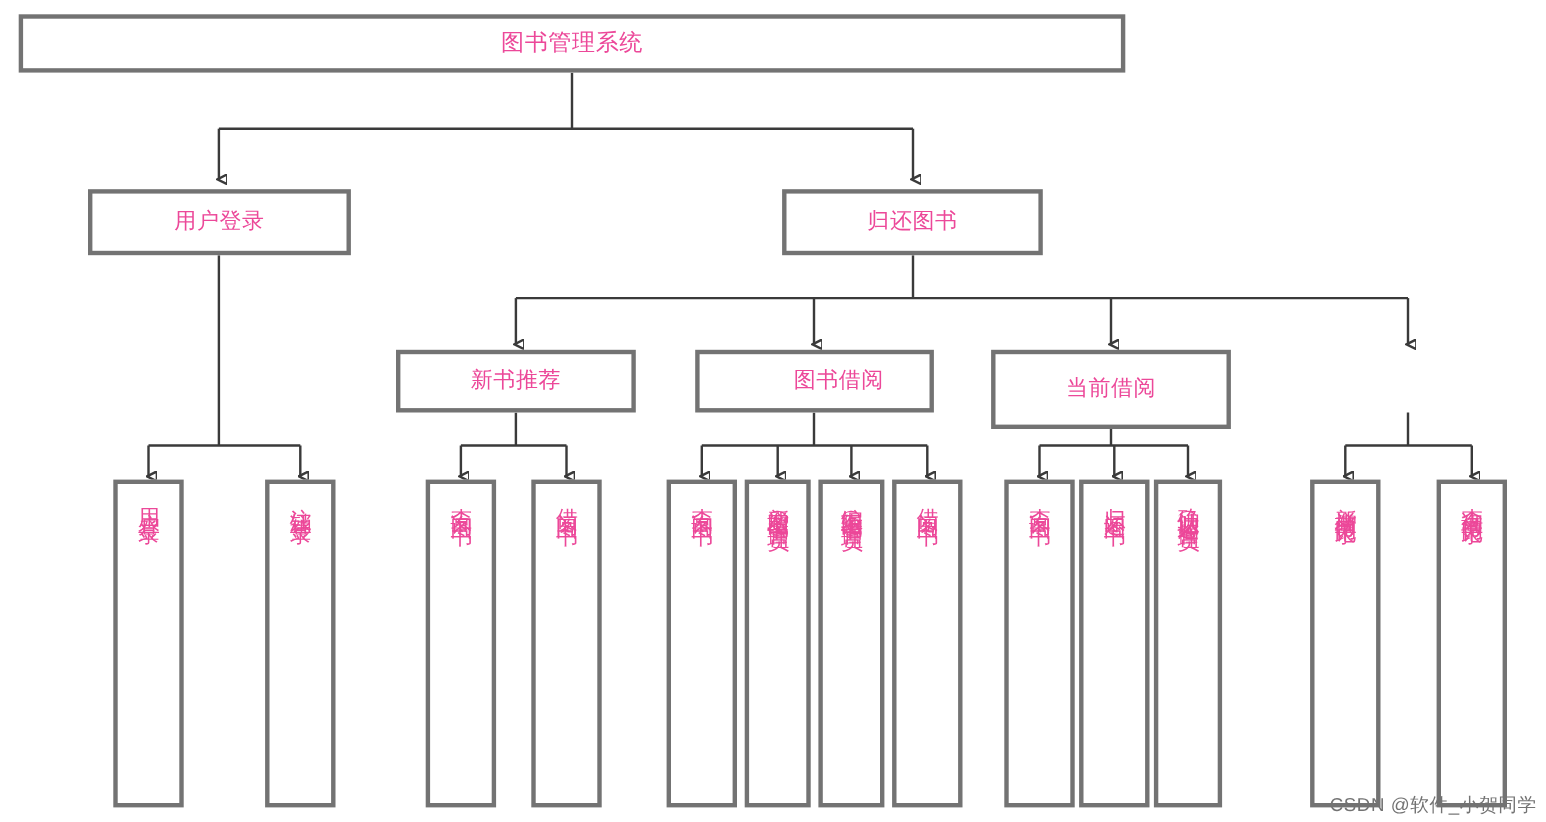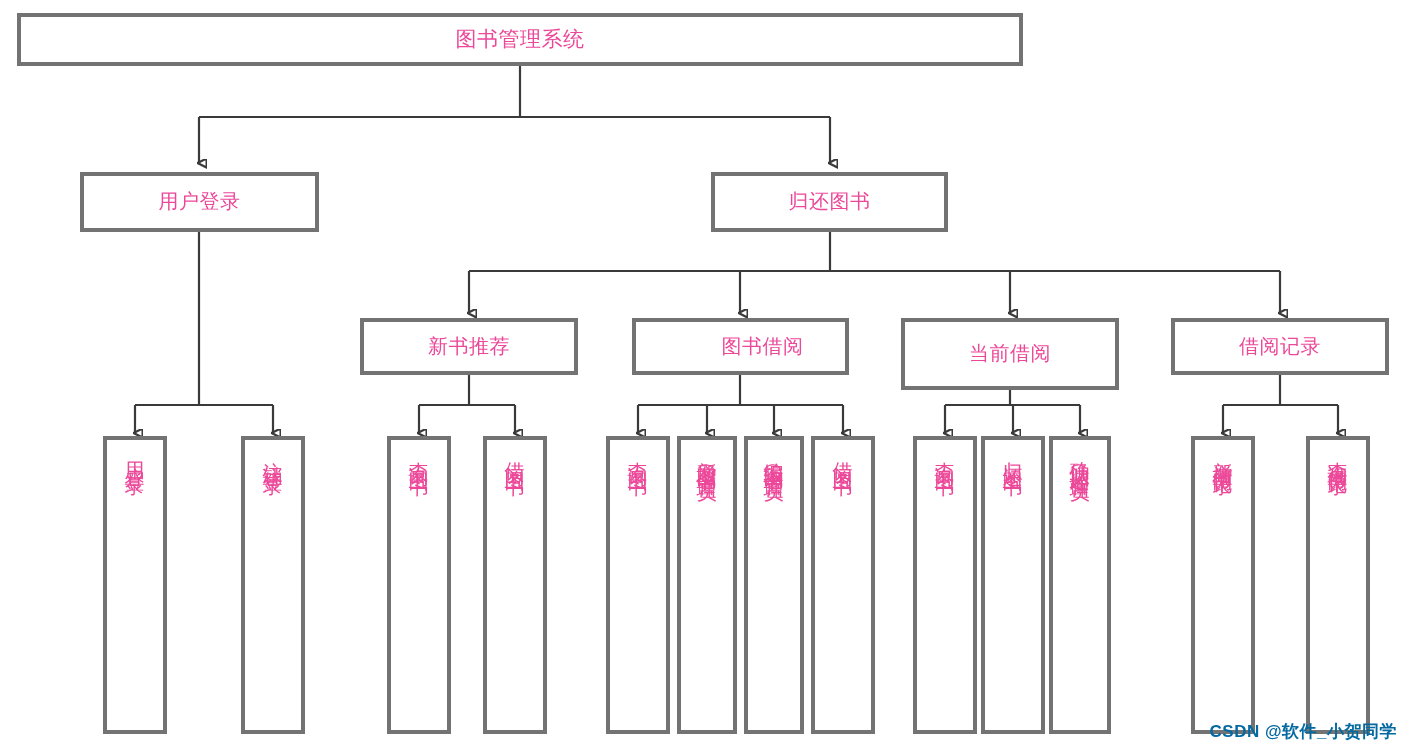--- a/index.html
+++ b/index.html
@@ -70,24 +70,23 @@
   #links line, #links path {
     stroke: #3a3a3a;
     stroke-width: 2.2;
     fill: none;
   }
   .watermark {
     position: absolute;
     right: 8px;
     bottom: 4px;
     font-size: 17px;
-    color: #0369a1;
+    color: #737373;
     letter-spacing: 0.5px;
     white-space: nowrap;
-    font-weight: bold;
   }
 </style>
 </head>
 <body>
 
 <div id="canvas">
 
   <svg id="links" viewBox="0 0 1405 747">
     <defs>
       <marker id="arrow" markerWidth="10" markerHeight="10" refX="4.5" refY="7.6" orient="auto" markerUnits="userSpaceOnUse">
@@ -149,23 +148,20 @@
 
   <div class="node level-mid" style="left:360px; top:318px; width:218px; height:57px;align-items:center;">
     <span class="node-label">新书推荐</span>
   </div>
   <div class="node level-mid" style="left:632px; top:318px; width:217px; height:57px;padding-left:44px;">
     <span class="node-label">图书借阅</span>
   </div>
   <div class="node level-mid" style="left:901px; top:318px; width:218px; height:72px;">
     <span class="node-label">当前借阅</span>
   </div>
-  <div class="node level-mid" style="left:1171px; top:318px; width:218px; height:57px;">
-    <span class="node-label">借阅记录</span>
-  </div>
 
   <div class="node leaf" style="left:103px; top:436px; width:64px; height:298px;">
     <span class="node-label">用户登录</span>
   </div>
   <div class="node leaf" style="left:241px; top:436px; width:64px; height:298px;">
     <span class="node-label">注销登录</span>
   </div>
 
   <div class="node leaf" style="left:387px; top:436px; width:64px; height:298px;">
     <span class="node-label">查询图书</span>

